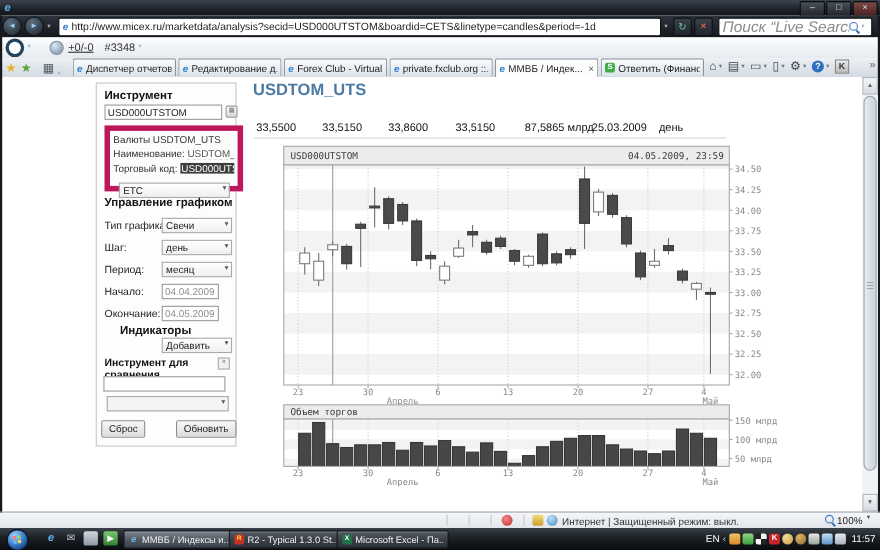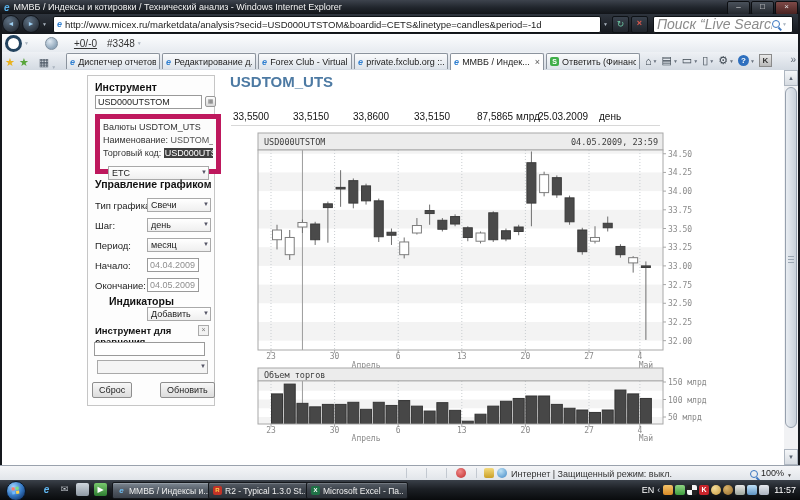--- a/index.html
+++ b/index.html
@@ -107,21 +107,21 @@
     background:repeating-linear-gradient(#9aa6b2 0 1px,transparent 1px 3px);}
   
   #statusbar{left:0;top:465px;width:800px;height:15px;background:linear-gradient(#f5f6f8,#e0e4e9);
     border-top:1px solid #9aa2ad;font-size:9px;color:#333;}
   .statussep{position:absolute;top:2px;width:1px;height:10px;background:#c3c9d1;}
   .statusicon{position:absolute;top:2px;width:10px;height:10px;border-radius:2px;}
   #restricted-icon{background:radial-gradient(circle at 40% 35%,#f08a8a,#c02a2a);border-radius:50%;}
   #alert-icon{background:linear-gradient(#f4da7d,#caa028);}
   #internet-zone-icon{background:radial-gradient(circle at 38% 30%,#bfe2f5,#3f87c5);border-radius:50%;}
   #zone-text{position:absolute;left:511px;top:3px;}
-  #zoom-ctl{position:absolute;right:8px;top:2px;display:flex;align-items:flex-end;gap:3px;}
+  #zoom-ctl{position:absolute;right:8px;top:2px;display:flex;align-items:flex-start;gap:3px;}
   #zoom-text{font-size:9px;color:#222;}
   #zoom-drop{font-size:5px;color:#444;}
   
   #taskbar{left:0;top:480px;width:800px;height:20px;background:linear-gradient(#3a4049,#1c2025 45%,#090b0d);}
   #start-orb{position:absolute;left:6px;top:1px;width:18px;height:18px;border-radius:50%;
     background:radial-gradient(circle at 35% 28%,#9fd4ff,#3579c4 50%,#173f78 80%,#0b2350);
     border:1px solid #0a1626;}
   #orb-flag{position:absolute;left:5px;top:5px;width:8px;height:8px;display:grid;
     grid-template-columns:4px 4px;transform:rotate(-8deg);}
   #orb-flag i{display:block;width:3.4px;height:3.4px;}
@@ -156,21 +156,20 @@
   .tri.spk{background:linear-gradient(#e6e9ee,#aab3bf);}
   #tray-clock{font-size:9px;margin-left:2px;}
 </style>
 </head>
 <body>
 
 <div id="screen">
 
   <div class="abs" id="titlebar">
     <span id="title-ie-icon">e</span>
-    <span id="window-title">ММВБ / Индексы и котировки / Технический анализ - Windows Internet Explorer</span>
     <span id="win-buttons">
       <span class="winbtn">–</span>
       <span class="winbtn">□</span>
       <span class="winbtn close">×</span>
     </span>
   </div>
 
   <div class="abs" id="addressbar">
     <span class="navcircle">◄</span>
     <span class="navcircle">►</span>
@@ -186,21 +185,21 @@
       <span id="search-text">Поиск “Live Search”</span>
       <span class="mag"></span>
       <span class="tinydrop">▼</span>
     </span>
   </div>
 
   <div class="abs" id="toolbar3">
     <span id="addon-circle"></span>
     <span class="tinydrop">▼</span>
     <span id="mini-globe"></span>
-    <span style="margin-left:16px;text-decoration:underline;">+0/-0</span>
+    <span style="margin-left:4px;text-decoration:underline;">+0/-0</span>
     <span style="margin-left:10px;">#3348</span>
     <span class="tinydrop">▼</span>
   </div>
 
   <div class="abs" id="tabsbar">
     <span class="star" id="fav-star">★</span>
     <span class="star" id="fav-add-star">★</span>
     <span id="quicktabs-icon">▦</span>
     <span class="tinydrop">▼</span>
     <div id="tabs">

